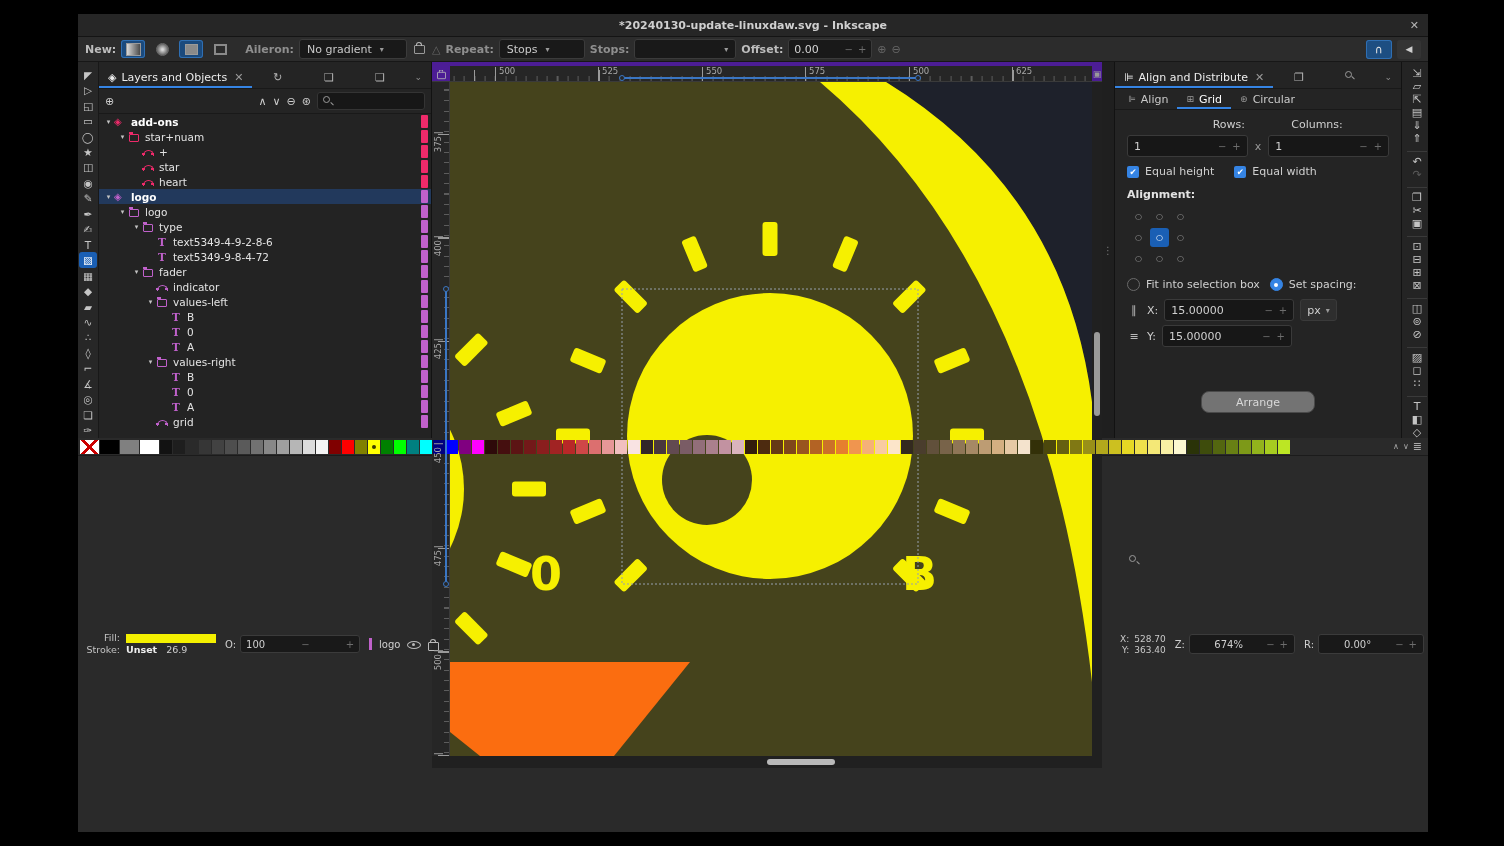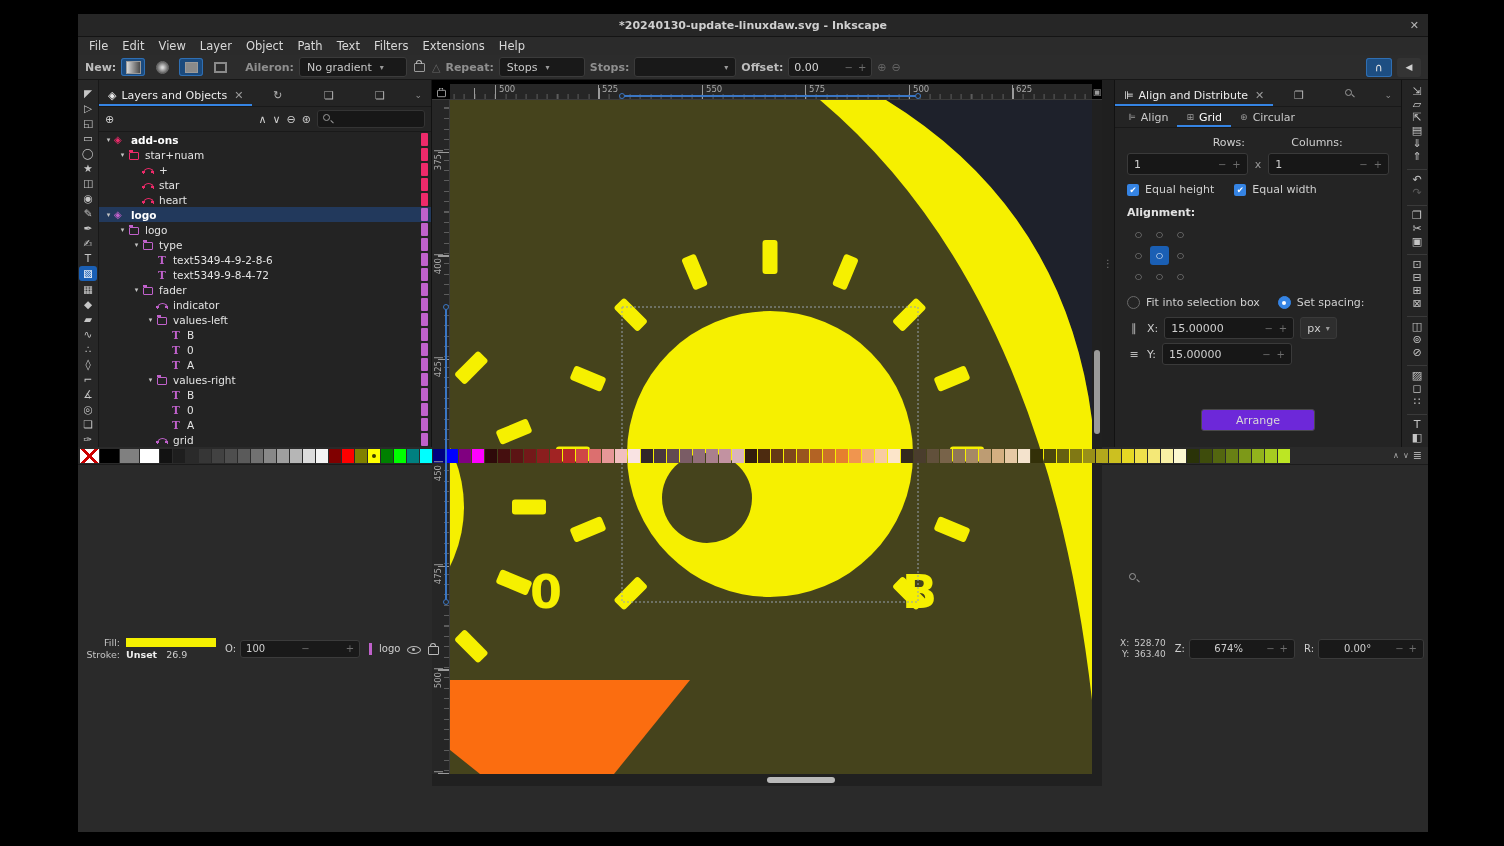--- a/index.html
+++ b/index.html
@@ -52,21 +52,21 @@
   .ic-layer .ti::before{content:"◈";position:absolute;left:0;top:0;font-size:10px;line-height:12px;color:var(--ic)}
   .ic-folder .ti::before{content:"";position:absolute;left:1px;top:3px;width:8px;height:6px;border:1.2px solid var(--ic);border-radius:1px}
   .ic-folder .ti::after{content:"";position:absolute;left:1px;top:1px;width:4px;height:2px;background:var(--ic)}
   .ic-path .ti::before{content:"";position:absolute;left:1px;top:4px;width:9px;height:5px;border:1.5px solid var(--ic);border-bottom:none;border-radius:8px 8px 0 0}
   .ic-path .ti::after{content:"";position:absolute;left:0;top:7px;width:2.5px;height:2.5px;background:var(--ic);box-shadow:9px 0 var(--ic)}
   .ic-text .ti::before{content:"T";position:absolute;left:2px;top:0;font-family:"DejaVu Serif",serif;font-weight:bold;font-size:10.5px;line-height:12px;color:var(--ic)}
   .ic-layer .tl{font-weight:bold;color:#fff}
   .chip{position:absolute;right:3px;top:1px;width:7px;height:12.5px;background:var(--ic);border-radius:1px}
   .trow.seldark{background:#22395c}
   
-  .canvascol{width:670px;flex:0 0 670px;background:#000000;padding-top:4px;display:grid;grid-template-columns:18px 642px 10px;grid-template-rows:16px 674px 12px 1fr}
+  .canvascol{width:670px;flex:0 0 670px;background:#4c1d95;padding-top:4px;display:grid;grid-template-columns:18px 642px 10px;grid-template-rows:16px 674px 12px 1fr}
   .rcorner{display:flex;align-items:center;justify-content:center;border-bottom:1px solid #3a3a3a}
   .hruler{position:relative;border-bottom:1px solid #3a3a3a;background:#262626;overflow:hidden}
   .hruler::before{content:"";position:absolute;left:0;right:0;bottom:0;height:5px;background:repeating-linear-gradient(90deg,#5c5c5c 0 1px,transparent 1px 10.35px);background-position-x:3.6px}
   .hruler::after{content:"";position:absolute;left:0;right:0;bottom:0;height:11px;background:repeating-linear-gradient(90deg,#9a9a9a 0 1px,transparent 1px 103.5px);background-position-x:45px}
   .hlbl{position:absolute;top:1px;font-size:8.5px;color:#a8a8a8;padding-left:3px;border-left:1px solid #9a9a9a;line-height:9px;z-index:2}
   .hguide{position:absolute;bottom:2px;left:172px;width:296px;border-top:2px solid #3a76c4;z-index:3}
   .hguide::before,.hguide::after{content:"";position:absolute;top:-4px;width:4px;height:4px;border:1px solid #3a76c4;border-radius:50%;background:#262626}
   .hguide::before{left:-3px}.hguide::after{right:-3px}
   .rtop{display:flex;align-items:center;justify-content:center;font-size:9px;color:#9a9a9a;border-bottom:1px solid #3a3a3a}
   .vruler{position:relative;background:#262626;border-right:1px solid #3a3a3a;overflow:hidden}
@@ -107,26 +107,26 @@
   .cklbl{margin-right:14px}
   .sechdr{font-weight:bold;color:#e2e2e2;margin:2px 0 6px 0}
   .agrid{display:grid;grid-template-columns:repeat(3,19px);grid-template-rows:repeat(3,19px);gap:2px;margin:0 0 10px 2px}
   .acell{display:flex;align-items:center;justify-content:center;color:#9a9a9a;font-size:8px;border-radius:3px}
   .acell::before{content:"○"}
   .acell.active{background:#1a5fb4;color:#fff}
   .radrow{display:flex;align-items:center;gap:6px;margin-bottom:8px;white-space:nowrap}
   .rad{width:11px;height:11px;border-radius:50%;border:1px solid #6a6a6a;flex:0 0 11px;position:relative}
   .rad.on{background:#3584e4;border-color:#3584e4}
   .rad.on::after{content:"";position:absolute;left:3.5px;top:3.5px;width:4px;height:4px;border-radius:50%;background:#fff}
-  .radlbl{margin-right:12px}
+  .radlbl{margin-right:4px}
   .xyrow{display:flex;align-items:center;gap:6px;margin-bottom:4px}
   .xyico{color:#b9b9b9;font-size:11px;width:14px;text-align:center}
   .xyspin{width:116px;flex:0 0 116px}
   .unitdd{height:20px;background:#2e2e2e;border:1px solid #3a3a3a;border-radius:3px;display:flex;align-items:center;gap:5px;padding:0 6px}
-  .arrange{margin:44px auto 0 auto;width:112px;height:20px;background:#6d28d9;border:1px solid #4a4a4a;border-radius:3px;display:flex;align-items:center;justify-content:center;color:#d8d8d8;font-size:11px}
+  .arrange{margin:44px auto 0 auto;width:112px;height:20px;background:#737373;border:1px solid #4a4a4a;border-radius:8px;display:flex;align-items:center;justify-content:center;color:#d8d8d8;font-size:11px}
   
   .fsrchrow{display:flex;align-items:center;gap:8px;padding:6px 8px 4px 8px}
   .fsearch{width:150px;height:18px;background:#171717;border:1px solid #343434;border-radius:3px;display:flex;align-items:center;padding:0 5px;gap:4px}
   .collections{height:20px;border:1px solid #4a4a4a;border-radius:3px;background:#2e2e2e;display:flex;align-items:center;gap:5px;padding:0 9px;font-size:11px;color:#d8d8d8}
   .allfonts{font-size:11px;color:#ddd;padding:2px 9px}
   .fcols{display:flex;gap:6px;padding:0 8px;font-size:11px}
   .fcol-l{width:142px;flex:0 0 142px}
   .fcol-r{flex:1;min-width:0}
   .collbl{color:#cfcfcf;margin-bottom:1px}
   .frame{border:1px solid #3a3a3a;background:#1e1e1e;overflow:hidden}
@@ -199,33 +199,20 @@
 </head>
 <body>
 
 <div class="win">
 
   <div class="titlebar">
     <span>*20240130-update-linuxdaw.svg - Inkscape</span>
     <span class="closebtn">✕</span>
   </div>
 
-  <div class="menubar">
-
-  <span class="menuitem">File</span>
-      <span class="menuitem">Edit</span>
-      <span class="menuitem">View</span>
-      <span class="menuitem">Layer</span>
-      <span class="menuitem">Object</span>
-      <span class="menuitem">Path</span>
-      <span class="menuitem">Text</span>
-      <span class="menuitem">Filters</span>
-      <span class="menuitem">Extensions</span>
-      <span class="menuitem">Help</span>
-    </div>
 
   <div class="toolbar">
     <span class="tlabel">New:</span>
     <span class="gbtn on">
         <span class="gsw lin"></span>
       </span>
     <span class="gbtn">
         <span class="gsw rad"></span>
       </span>
     <span class="gbtn on">

